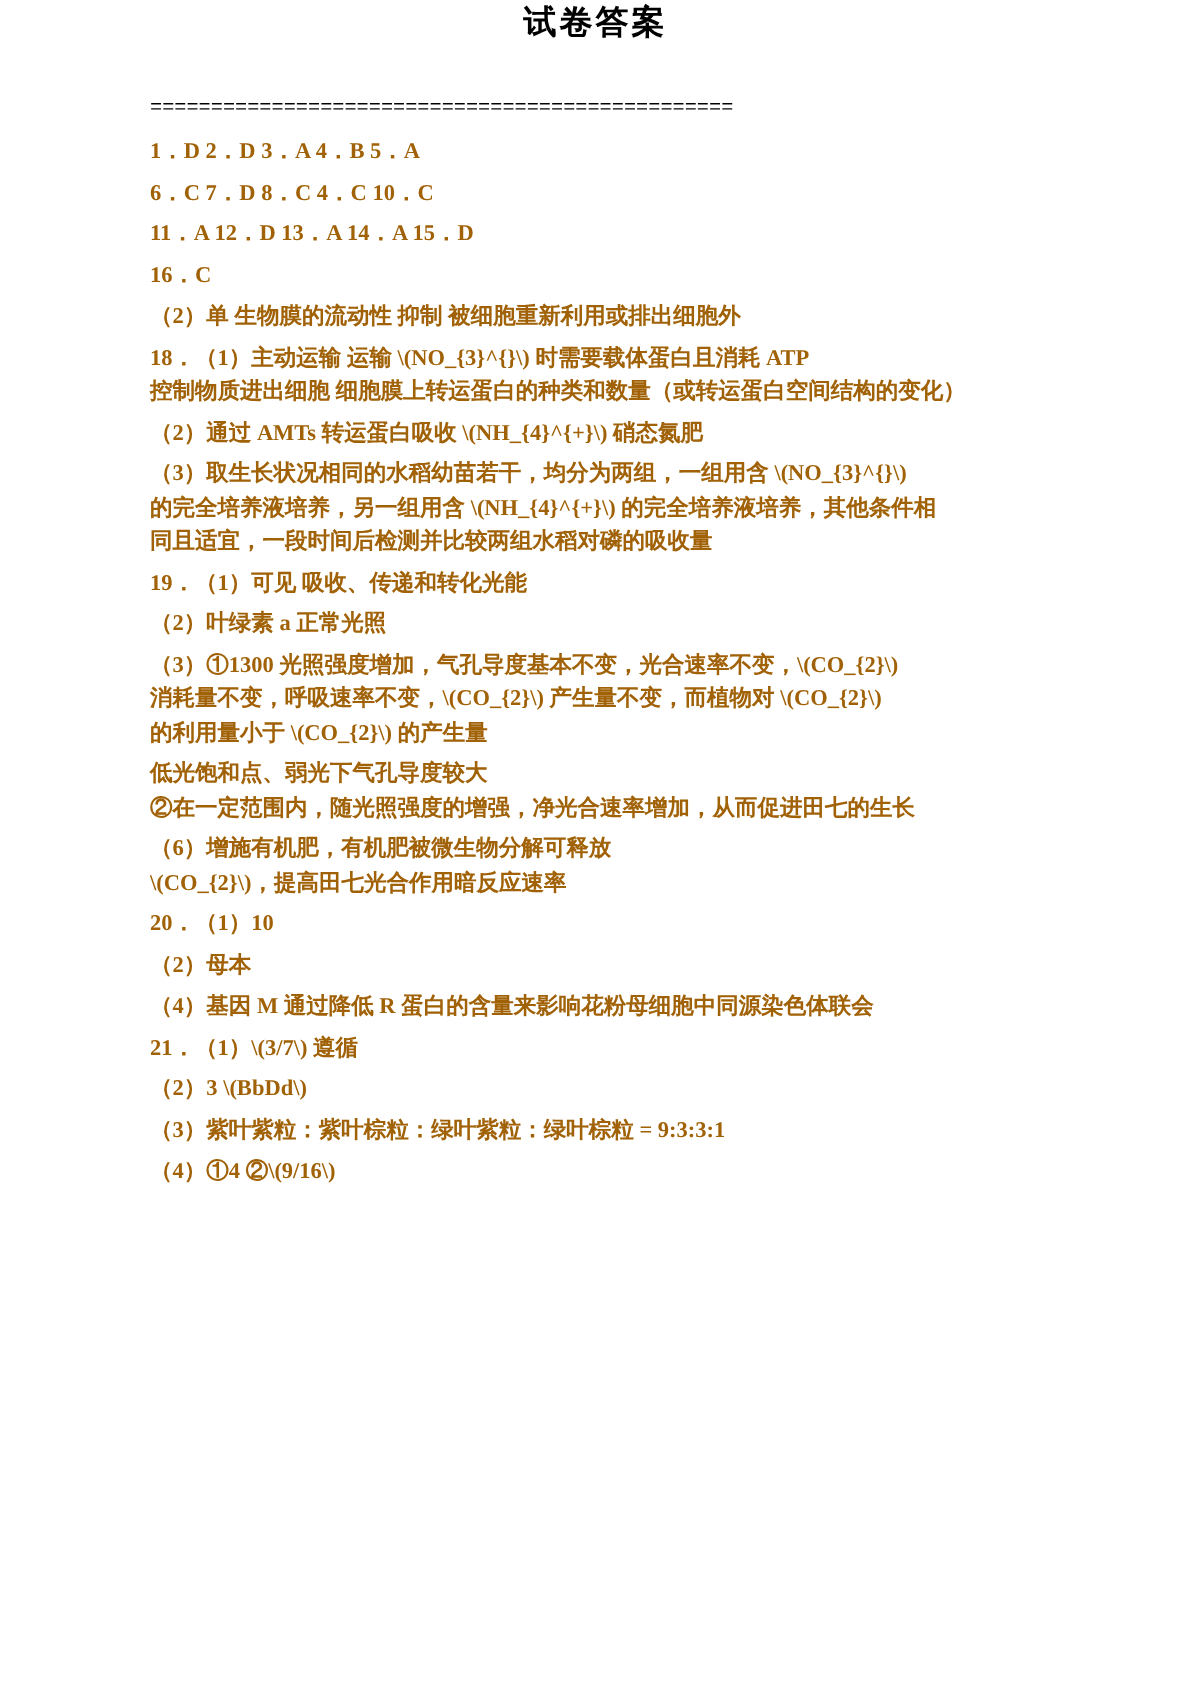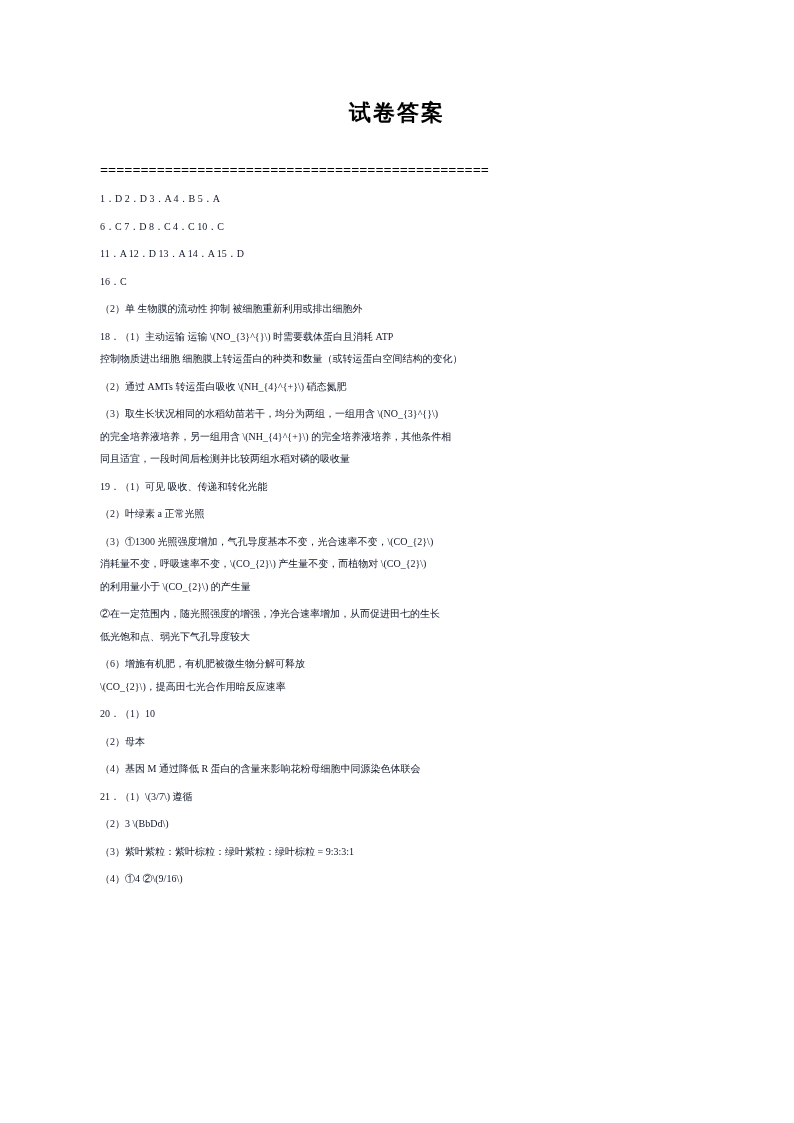--- a/index.html
+++ b/index.html
@@ -21,45 +21,45 @@
     box-sizing: border-box;
     padding: 0;
   }
   .doc-title {
     text-align: center;
     font-family: "DejaVu Sans", sans-serif;
     font-size: 22px;
     font-weight: bold;
     letter-spacing: 2px;
     margin: 0;
-    padding-top: 98px;
     color: #000;
   }
   .body-area {
     margin-top: 34px;
     padding-left: 100px;
     padding-right: 88px;
   }
   .divider {
     font-family: "Liberation Mono", monospace;
     font-size: 13.5px;
     letter-spacing: 0px;
     color: #000;
     white-space: nowrap;
     overflow: hidden;
     line-height: 18px;
     margin-bottom: 8px;
   }
   .line {
     font-family: "Liberation Serif", serif;
-    font-size: 10px;
+    font-size: 15px;
     line-height: 22.5px;
-    color: #0f172a;
+    color: #a16207;
     white-space: pre-wrap;
     word-break: break-word;
+    font-weight: bold;
   }
   .block { margin-bottom: 0; }
   .spaced { margin-top: 5px; }
 </style>
 </head>
 <body>
 
 <div class="page">
 
   <h1 class="doc-title">试卷答案</h1>
@@ -99,22 +99,22 @@
         </div>
         <div class="block spaced">
           <div class="line">（2）叶绿素 a 正常光照</div>
         </div>
         <div class="block spaced">
           <div class="line">（3）①1300 光照强度增加，气孔导度基本不变，光合速率不变，\(CO_{2}\)</div>
           <div class="line">消耗量不变，呼吸速率不变，\(CO_{2}\) 产生量不变，而植物对 \(CO_{2}\)</div>
           <div class="line">的利用量小于 \(CO_{2}\) 的产生量</div>
         </div>
         <div class="block spaced">
+          <div class="line">低光饱和点、弱光下气孔导度较大</div>
           <div class="line">②在一定范围内，随光照强度的增强，净光合速率增加，从而促进田七的生长</div>
-          <div class="line">低光饱和点、弱光下气孔导度较大</div>
         </div>
         <div class="block spaced">
           <div class="line">（6）增施有机肥，有机肥被微生物分解可释放</div>
           <div class="line">\(CO_{2}\)，提高田七光合作用暗反应速率</div>
         </div>
         <div class="block spaced">
           <div class="line">20．（1）10</div>
         </div>
         <div class="block spaced">
           <div class="line">（2）母本</div>

